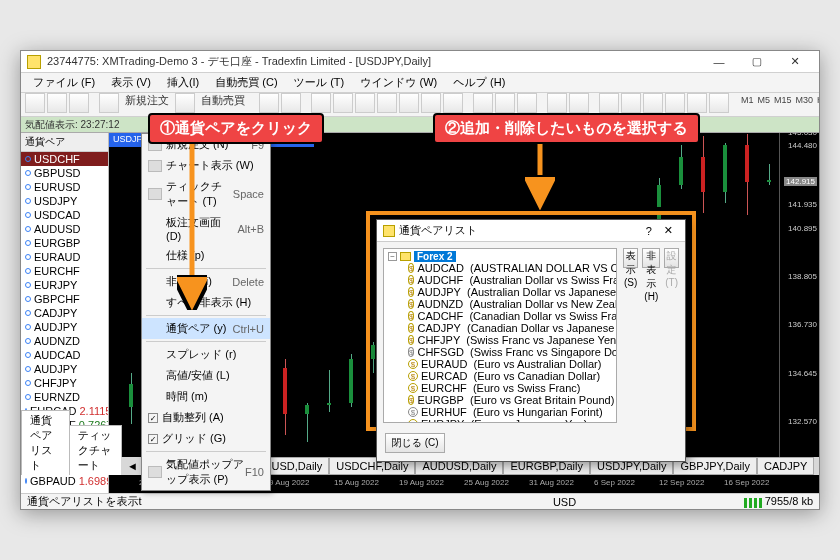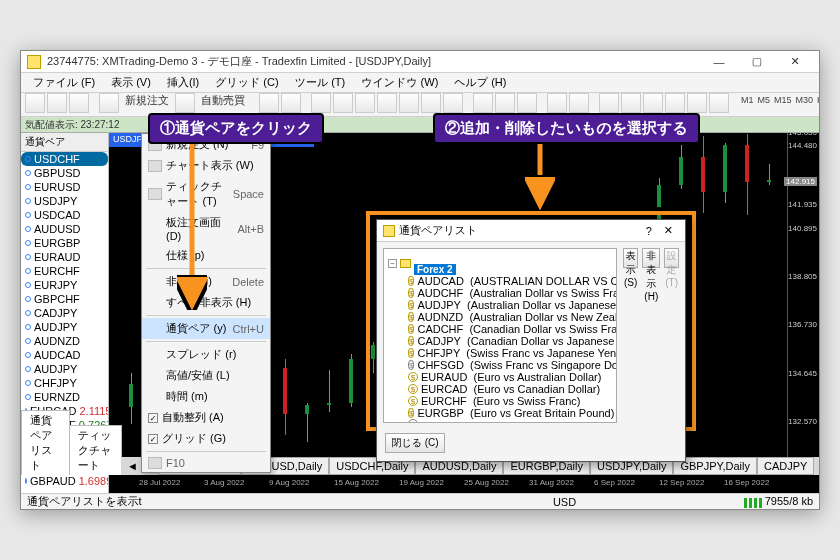--- a/index.html
+++ b/index.html
@@ -15,28 +15,28 @@
 .toolbar{height:24px;background:#f4f4f4;display:flex;align-items:flex-start;padding:0 4px;gap:2px;border-bottom:1px solid #d0d0d0;overflow:hidden;white-space:nowrap;}
 .tbtn{width:20px;height:20px;border:1px solid #ccc;background:linear-gradient(#fff,#e8e8e8);display:inline-block;flex:0 0 20px;}
 .tlab{padding:0 4px;color:#333;}
 .tsep{width:1px;height:18px;background:#ccc;margin:0 3px;}
 .tftxt{font-size:9px;color:#444;padding:0 2px;}
 .clockbar{height:16px;background:#cde4c6;font-size:10px;padding:1px 4px;color:#333;border-bottom:1px solid #aaa;}
 .main{display:flex;height:360px;}
 .mw{width:88px;background:#fff;border-right:1px solid #bbb;overflow:hidden;}
 .mw-hd{background:#eee;padding:2px 4px;border-bottom:1px solid #ccc;font-size:10px;}
 .mw-row{display:flex;padding:1px 4px;font-size:10px;align-items:center;gap:3px;cursor:default;}
-.mw-row.sel{background:#0369a1;color:#fff;border-radius:6px;}
+.mw-row.sel{background:#7f1d1d;color:#fff;}
 .dotb{width:6px;height:6px;border:1.5px solid #3b82f6;border-radius:50%;}
 .mw-row.up .bid,.mw-row.up .ask{color:#1d7a1d;}
 .mw-row.dn .bid,.mw-row.dn .ask{color:#d12f2f;}
 .mw-row .sym{flex:1;}
 .chart{flex:1;background:#000;position:relative;overflow:hidden;}
 .chart-hd{position:absolute;top:0;left:0;height:14px;background:#2563eb;color:#fff;font-size:9px;padding:1px 4px;z-index:1;}
-.yaxis{position:absolute;right:0;top:0;bottom:20px;width:32px;border-left:1px solid #555;}
+.yaxis{position:absolute;right:0;top:0;bottom:20px;width:40px;border-left:1px solid #555;}
 .ylab{position:absolute;right:2px;font-size:8px;color:#ccc;}
 .ylab.cur{background:#888;color:#fff;padding:0 2px;}
 .xlab{position:absolute;bottom:6px;font-size:8px;color:#aaa;}
 .candle{position:absolute;width:4px;}
 .candle .wick{position:absolute;left:1.5px;width:1px;background:#5a8;top:0;bottom:0;}
 .candle.g .body{background:#1a8f3c;border:1px solid #1a8f3c;}
 .candle.r .body{background:#c22;border:1px solid #c22;}
 .candle.r .wick{background:#c55;}
 .candle .body{position:absolute;width:4px;}
 .ctx{position:absolute;top:82px;left:120px;width:130px;background:#f4f4f4;border:1px solid #888;box-shadow:2px 2px 6px rgba(0,0,0,.3);z-index:5;}
@@ -47,30 +47,30 @@
 .ctx-sep{height:1px;background:#ccc;margin:2px 4px;}
 .ctx-ico{width:14px;height:12px;margin-right:4px;display:inline-block;}
 .dlg{position:absolute;top:168px;left:355px;width:310px;background:#f4f4f4;border:1px solid #555;z-index:6;box-shadow:3px 3px 10px rgba(0,0,0,.4);}
 .dlg-tb{height:22px;display:flex;align-items:center;padding:0 6px;background:#fff;border-bottom:1px solid #ccc;}
 .dlg-tb .ico{width:12px;height:12px;background:#ffe36b;border:1px solid #b8a000;margin-right:4px;}
 .dlg-tb .dt{flex:1;}
 .dlg-body{display:flex;padding:6px;gap:6px;}
 .tree{flex:1;background:#fff;border:1px solid #aaa;height:175px;overflow:hidden;padding:2px;}
 .tree-row{display:flex;align-items:center;font-size:10px;padding:0 2px;gap:3px;white-space:nowrap;}
 .tree-row.grp{font-weight:bold;}
-.tree-row.grp.sel{background:#0078d7;color:#fff;margin-top:13px;}
+.tree-row.grp.sel{background:#0078d7;color:#fff;}
 .tsq{width:9px;height:9px;border:1px solid #999;display:inline-flex;align-items:center;justify-content:center;font-size:8px;color:#555;}
 .fld{width:11px;height:9px;background:#ffe36b;border:1px solid #b8a000;}
 .doll{width:10px;height:10px;border-radius:50%;border:1px solid #b8a000;color:#b8860b;font-size:8px;text-align:center;line-height:9px;}
 .doll.gr{border-color:#888;color:#888;}
 .dlg-btns{width:56px;display:flex;flex-direction:row;gap:4px;}
 .dlg-btns button{height:20px;font-size:10px;background:linear-gradient(#fff,#e4e4e4);border:1px solid #aaa;cursor:default;}
 .dlg-ft{display:flex;justify-content:flex-start;padding:4px 8px 8px;}
 .dlg-ft button{height:20px;width:60px;font-size:10px;background:linear-gradient(#fff,#e4e4e4);border:1px solid #aaa;}
-.callout{position:absolute;background:#4c1d95;color:#fff;font-size:15px;font-weight:bold;padding:4px 10px;border-radius:2px;z-index:8;box-shadow:0 0 0 2px #000;}
+.callout{position:absolute;background:#ef4444;color:#fff;font-size:15px;font-weight:bold;padding:4px 10px;border-radius:2px;z-index:8;box-shadow:0 0 0 2px #000;}
 .arrow{position:absolute;z-index:7;}
 .frame{position:absolute;border:4px solid #f7931e;outline:4px solid #000;z-index:4;pointer-events:none;}
 .tabs{height:18px;background:#f4f4f4;border-top:1px solid #ccc;display:flex;font-size:9.5px;align-items:flex-end;}
 .tabs .tab{padding:2px 8px;border:1px solid #bbb;border-bottom:none;background:#fff;margin-right:-1px;}
 .charttabs{position:absolute;bottom:34px;left:100px;right:0;height:18px;background:#d8d8d8;display:flex;font-size:9px;align-items:center;overflow:hidden;}
 .charttabs .ct{padding:2px 6px;border:1px solid #aaa;background:#eee;white-space:nowrap;}
 .charttabs .ct.act{background:#fff;}
 .status{height:16px;background:#f4f4f4;border-top:1px solid #ccc;display:flex;align-items:center;font-size:10px;padding:0 6px;}
 .status .s1{flex:1;}
 .status .s2{flex:1;text-align:center;}
@@ -89,21 +89,21 @@
       <div>—</div>
       <div>▢</div>
       <div>✕</div>
     </div>
   </div>
 
   <div class="menubar" id="menubar">
       <span>ファイル (F)</span>
       <span>表示 (V)</span>
       <span>挿入(I)</span>
-      <span>グリッド (C)</span>
+      <span>自動売買 (C)</span>
       <span>ツール (T)</span>
       <span>ウインドウ (W)</span>
       <span>ヘルプ (H)</span>
     </div>
 
   <div class="toolbar">
     <span class="tbtn"></span>
     <span class="tbtn"></span>
     <span class="tbtn"></span>
     <span class="tsep"></span>
@@ -465,20 +465,21 @@
         <span class="sc"></span>
       </div>
       <div class="ctx-row">
         <span class="chk">✓</span>
         <span class="lab">グリッド (G)</span>
         <span class="sc"></span>
       </div>
       <div class="ctx-sep"></div>
       <div class="ctx-row">
         <span class="ctx-ico" style="background:#ddd;border:1px solid #bbb;"></span>
+        <span class="lab">気配値ポップアップ表示 (P)</span>
         <span class="sc">F10</span>
       </div>
     </div>
 
   <div class="dlg">
     <div class="dlg-tb">
       <div class="ico"></div>
       <div class="dt">通貨ペアリスト</div>
       <div style="padding:0 6px;">?</div>
       <div style="padding:0 6px;">✕</div>
@@ -533,20 +534,21 @@
           <div class="tree-row" style="padding-left:22px;">
             <span class="doll ">$</span>
             <span>EURCHF&nbsp; (Euro vs Swiss Franc)</span>
           </div>
           <div class="tree-row" style="padding-left:22px;">
             <span class="doll ">$</span>
             <span>EURGBP&nbsp; (Euro vs Great Britain Pound)</span>
           </div>
           <div class="tree-row" style="padding-left:22px;">
             <span class="doll gr">$</span>
+            <span>EURHUF&nbsp; (Euro vs Hungarian Forint)</span>
           </div>
           <div class="tree-row" style="padding-left:22px;">
             <span class="doll ">$</span>
             <span>EURJPY&nbsp; (Euro vs Japanese Yen)</span>
           </div>
         </div>
       <div class="dlg-btns">
         <button>表示 (S)</button>
         <button>非表示 (H)</button>
         <button disabled="" style="color:#aaa;">設定 (T)</button>

